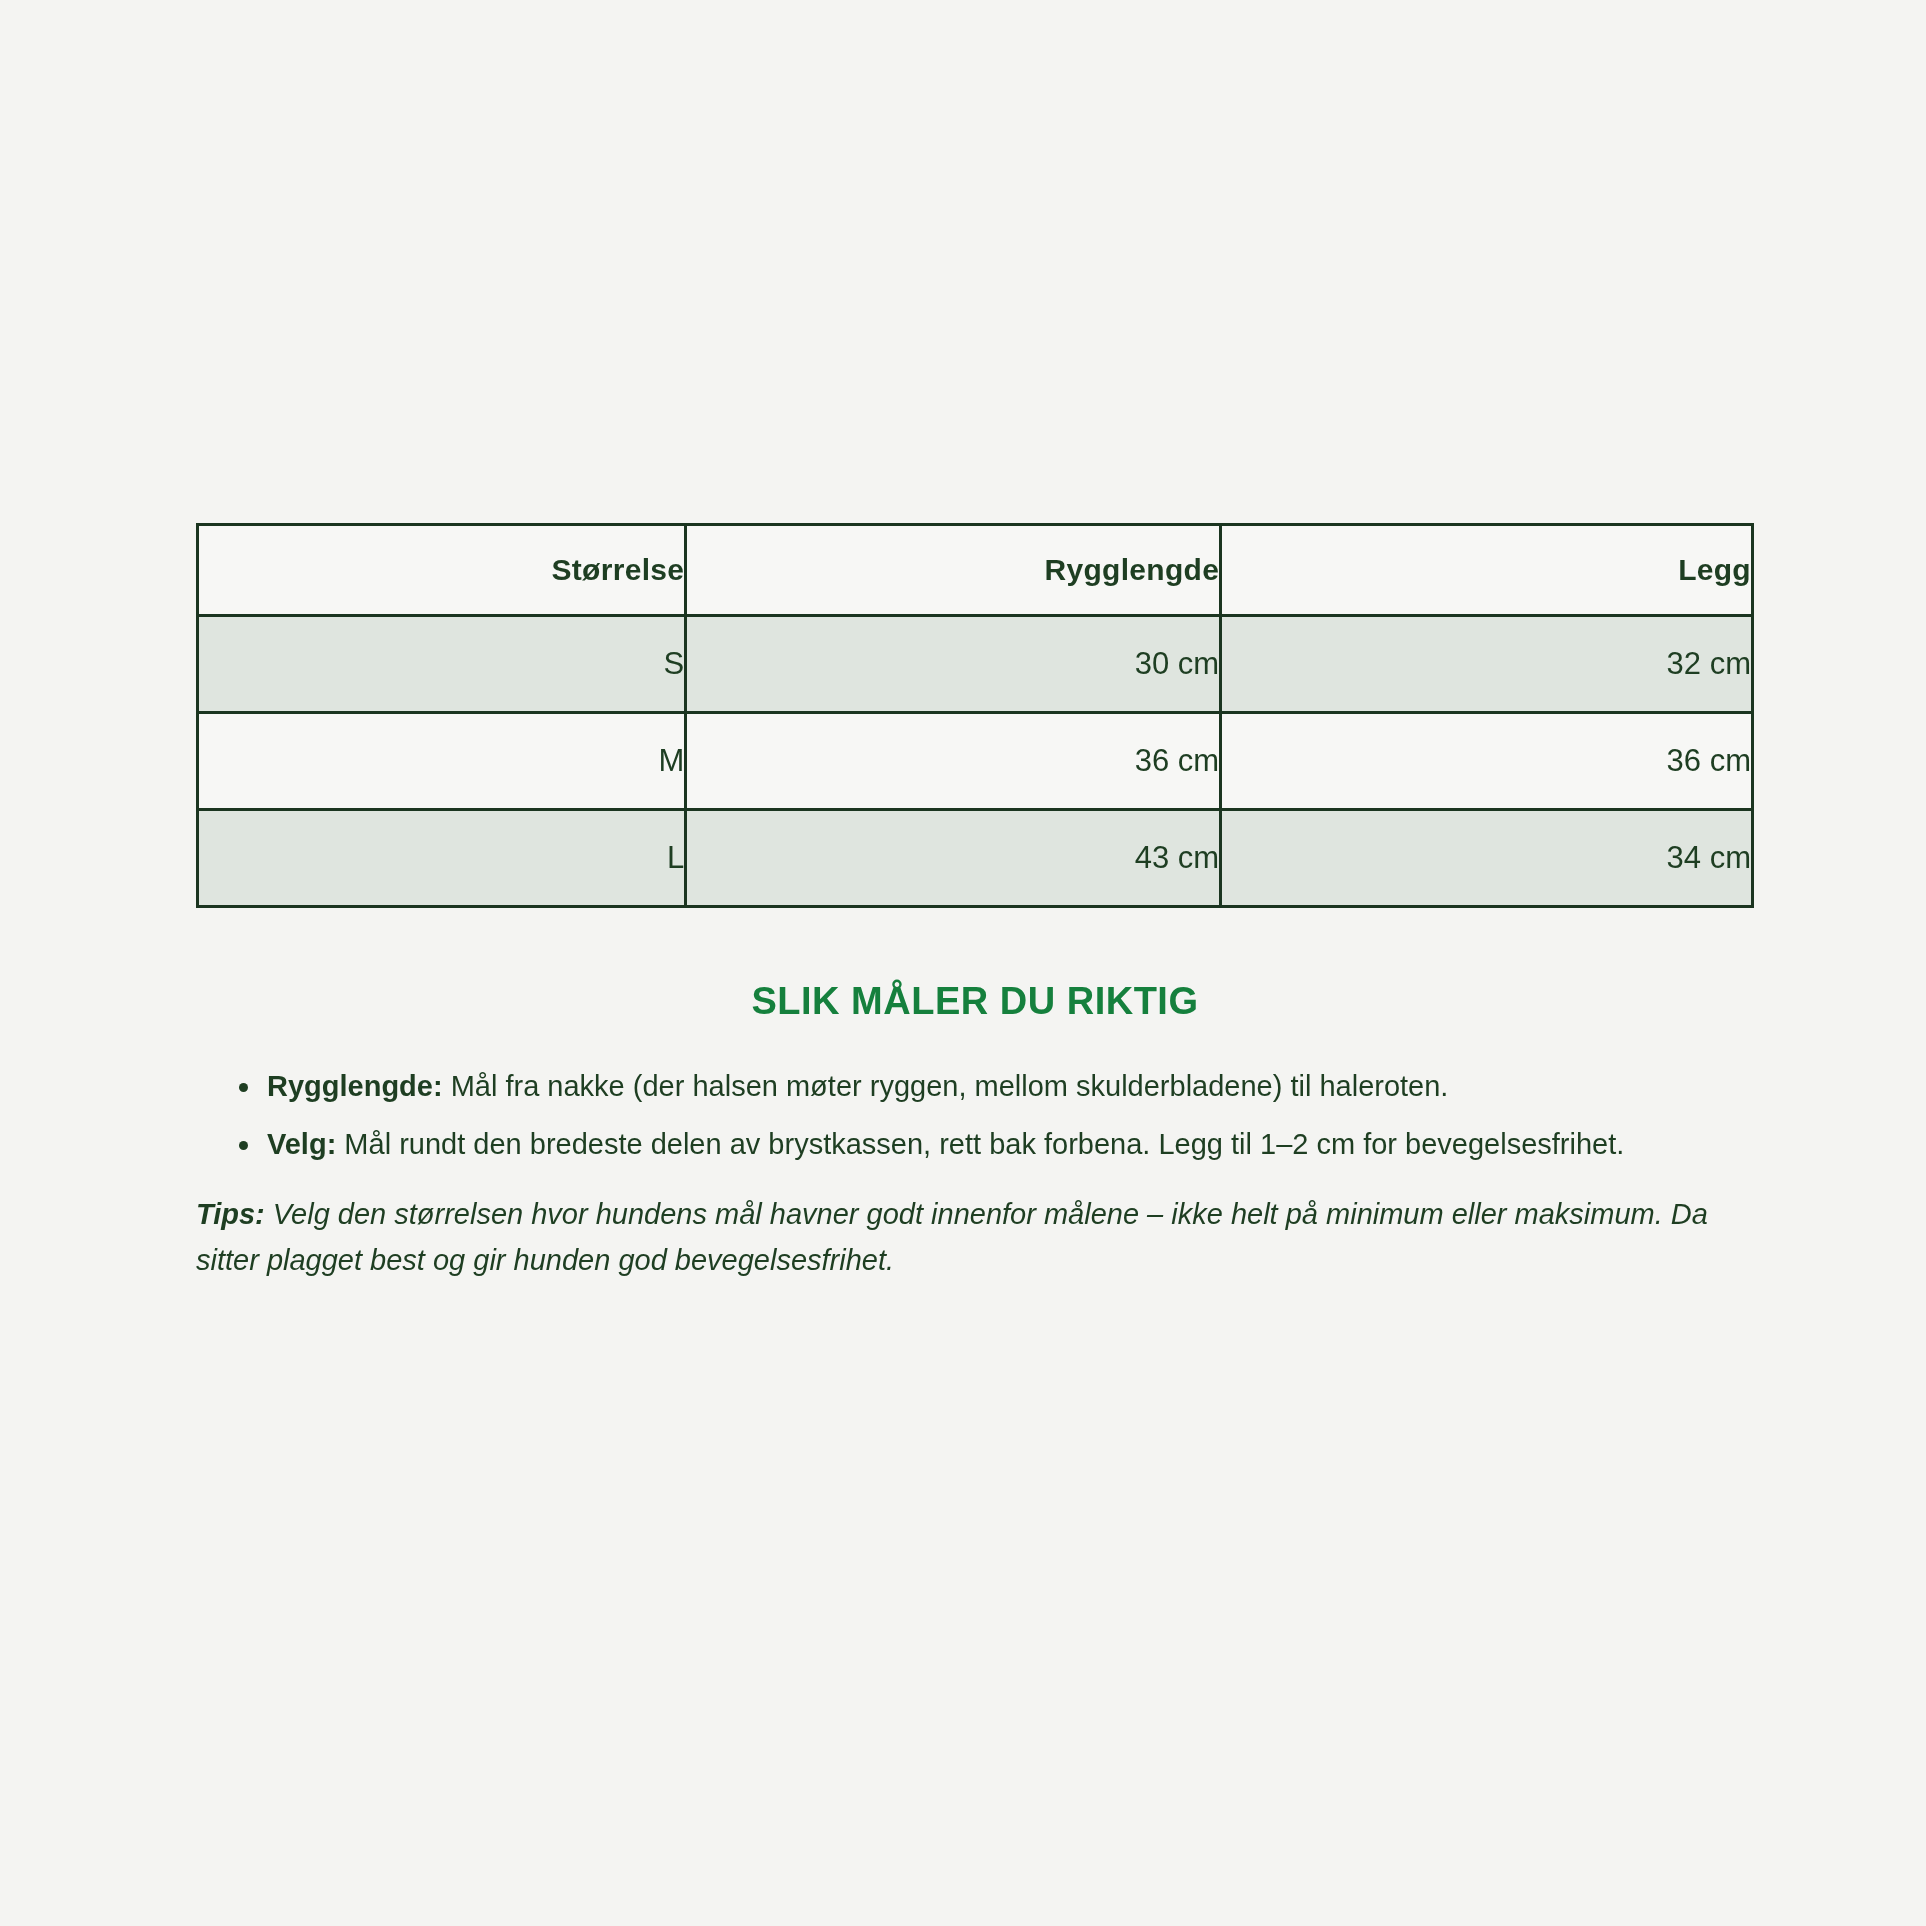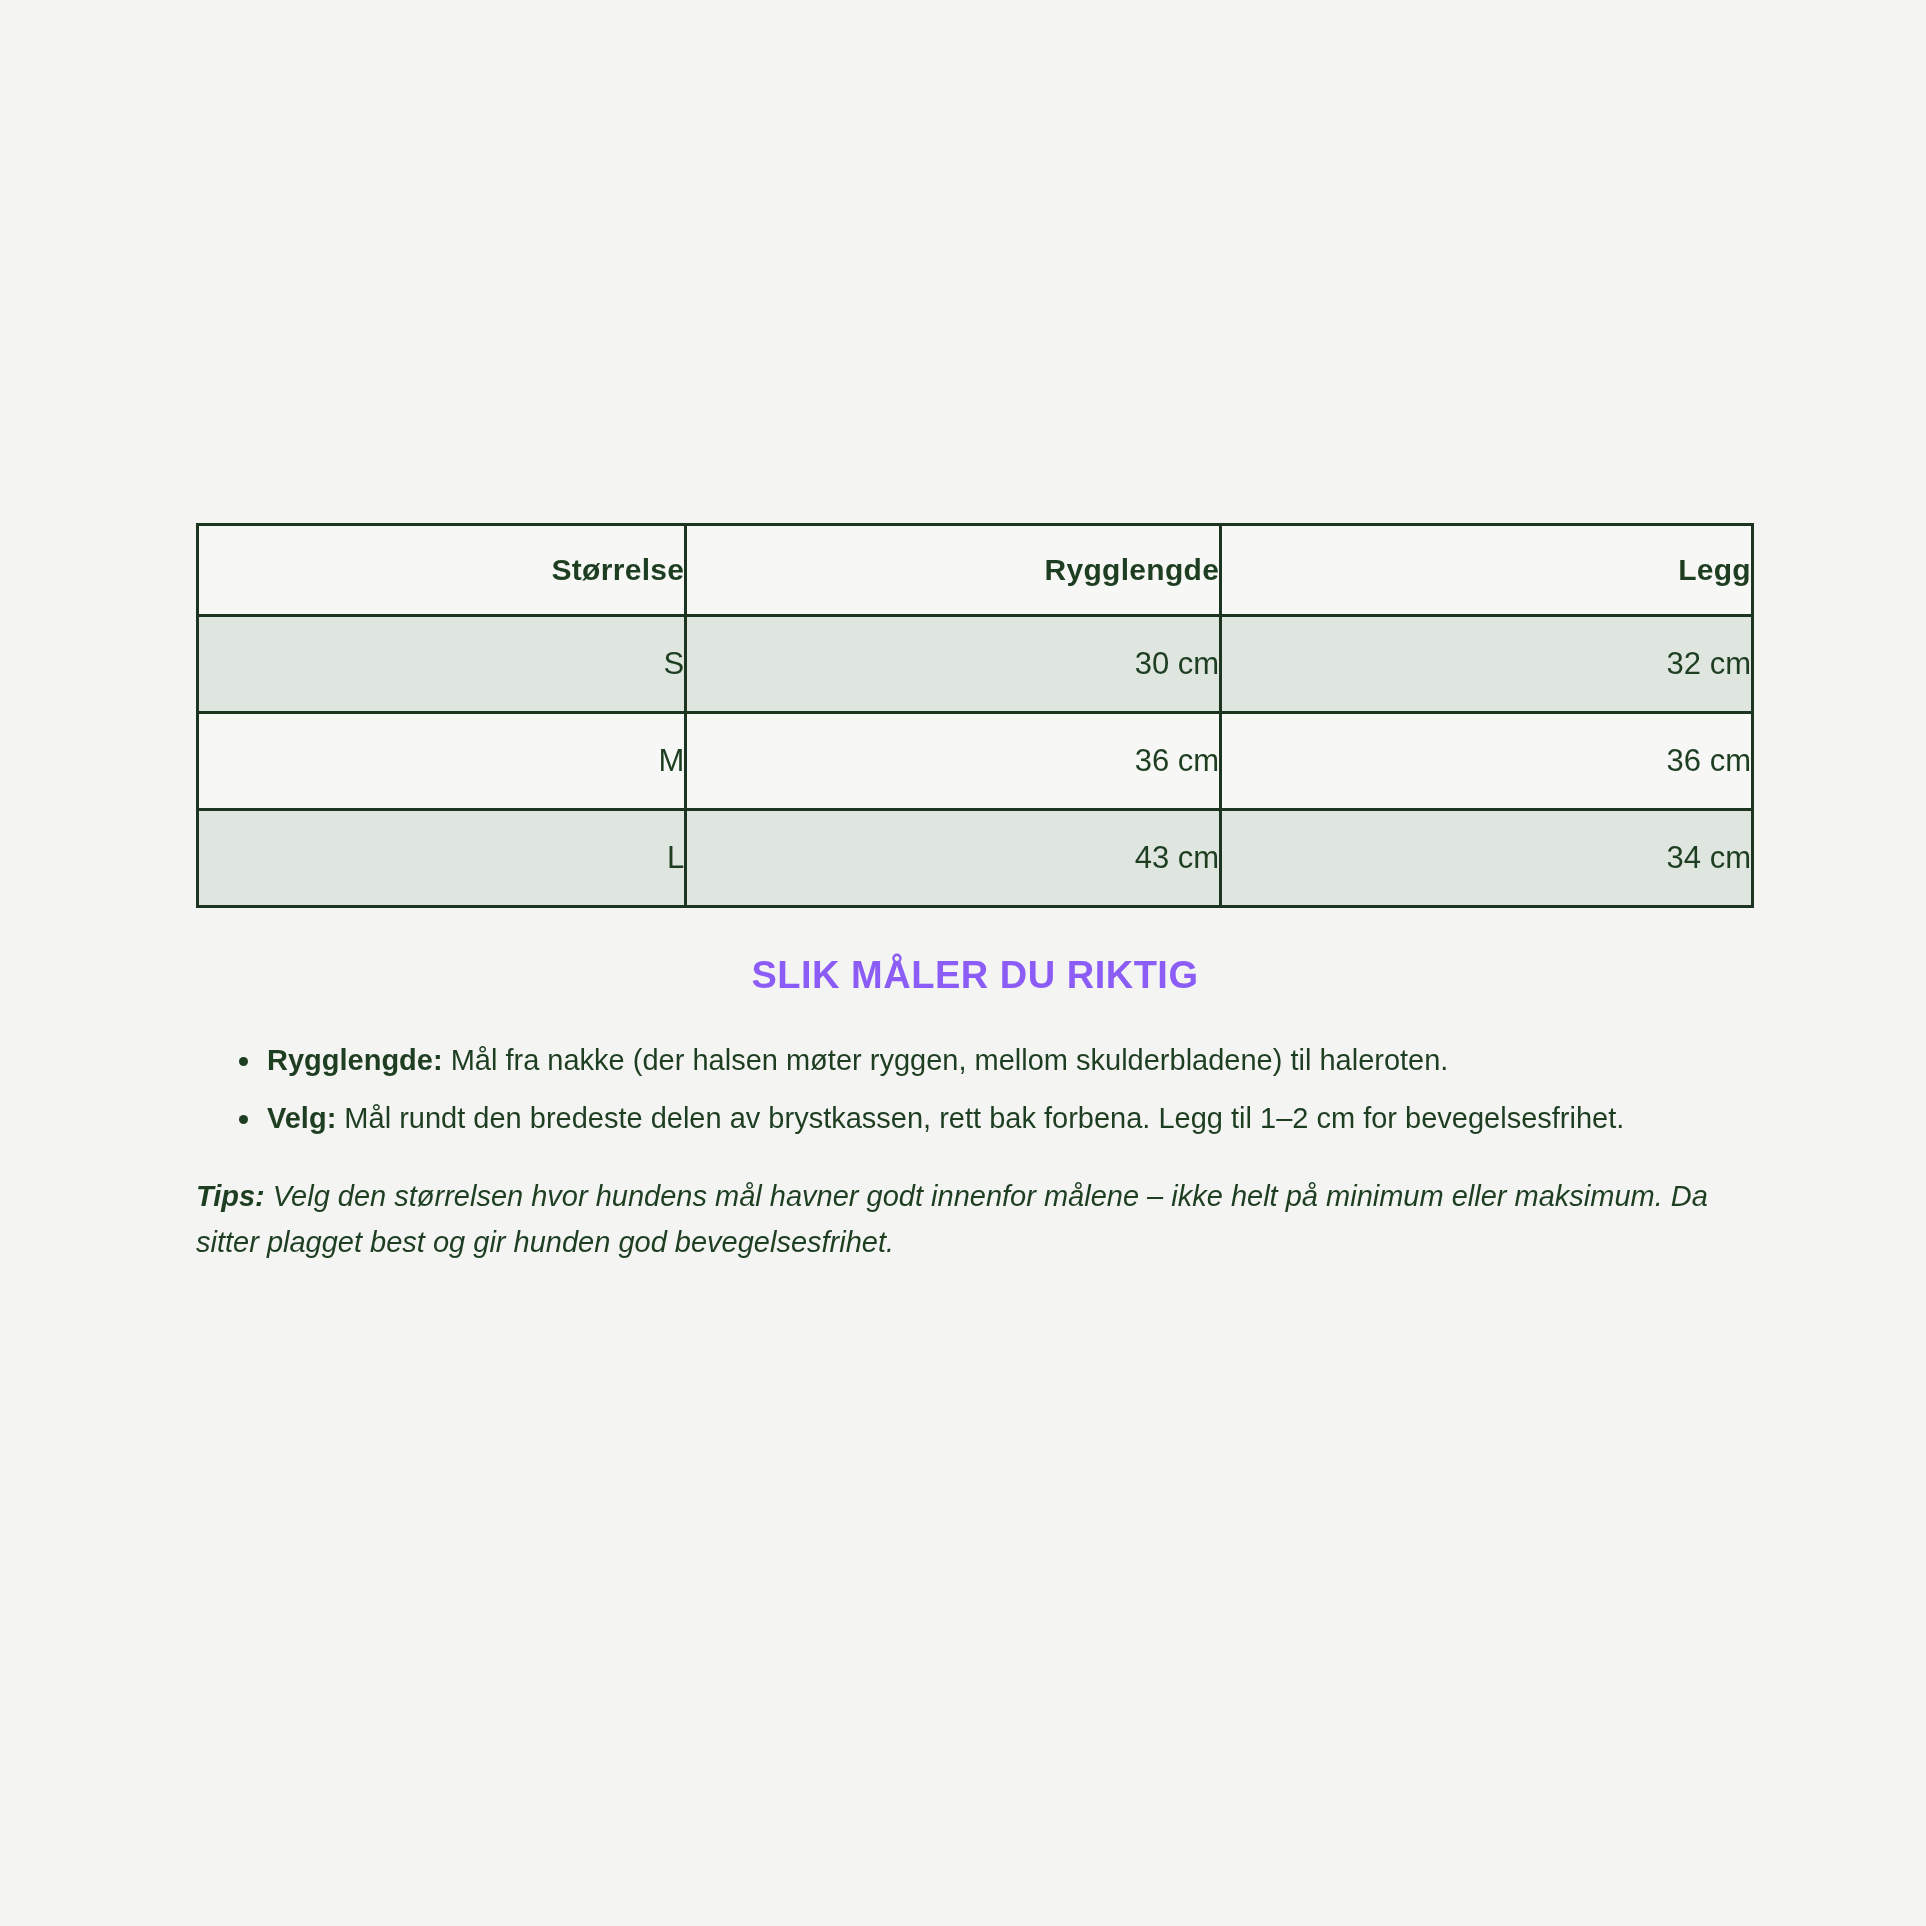--- a/index.html
+++ b/index.html
@@ -48,26 +48,26 @@
   }
   table.size-table tr.alt td {
     background: #dfe5df;
   }
   col.c-size  { width: 31.4%; }
   col.c-back  { width: 34.4%; }
   col.c-chest { width: 34.2%; }
 
   
   .section-heading {
-    margin-top: 46px;
+    margin-top: 72px;
     text-align: center;
     font-size: 38px;
     font-weight: bold;
     letter-spacing: 0.5px;
-    color: #8b5cf6;
+    color: #15803d;
   }
   .intro {
     margin-top: 50px;
     font-size: 29px;
     line-height: 46px;
   }
   ul.measure-list {
     margin: 40px 0 0 0;
     padding-left: 55px;
     font-size: 29px;
@@ -78,21 +78,21 @@
     padding-left: 4px;
   }
   ul.measure-list li::marker {
     color: #1e3e22;
     font-size: 29px;
   }
   .bullet-label {
     font-weight: bold;
   }
   .tips {
-    margin-top: 32px;
+    margin-top: 24px;
     font-size: 29px;
     line-height: 46px;
     font-style: italic;
   }
   .tips .tips-label {
     font-weight: bold;
     font-style: italic;
   }
 </style>
 </head>

